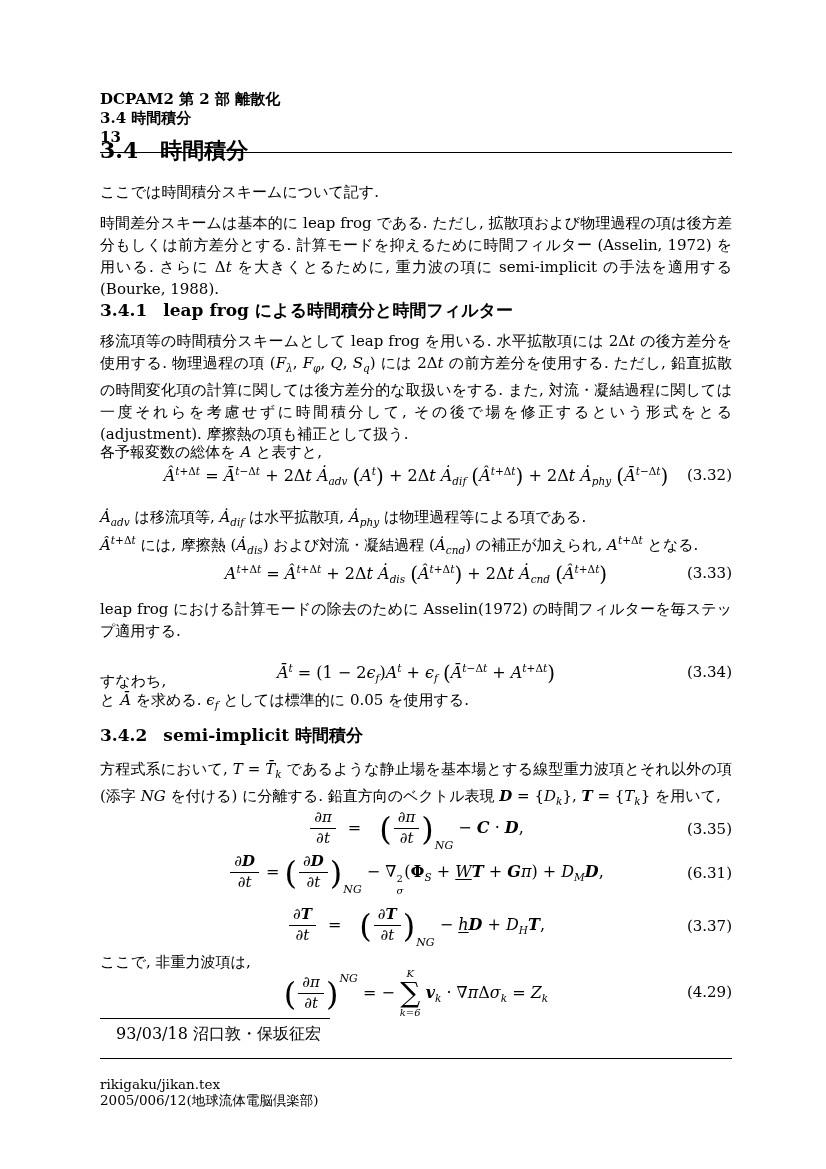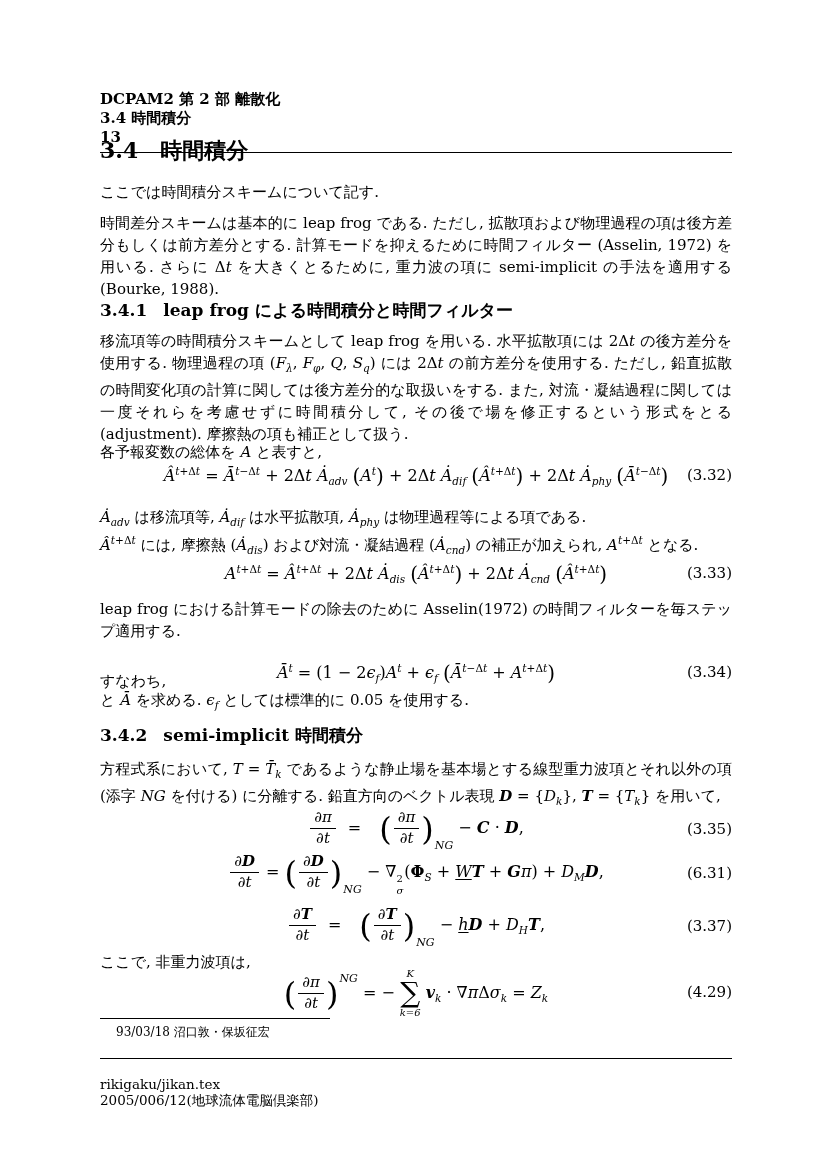--- a/index.html
+++ b/index.html
@@ -42,21 +42,21 @@
   .lim2 { font-size:11px; font-style:italic; vertical-align:16px; margin-left:1px; }
   .stk { display:inline-flex; flex-direction:column; align-items:flex-start;
          font-size:10px; line-height:1.2; vertical-align:-5px; margin-right:1px; }
   .ul { text-decoration:underline; text-underline-offset:2px; }
   .sum { display:inline-block; text-align:center; vertical-align:middle; margin:0 5px; }
   .sum .st, .sum .sb { display:block; font-size:10px; line-height:1.1; font-style:italic; }
   .sum .sg { display:block; font-size:28px; line-height:1; }
 
   
   .fnrule { width:230px; border-top:1px solid #000; }
-  .fntext { font-size:12px; padding-left:16px; }
+  .fntext { font-size:16px; padding-left:16px; }
   .footer { border-top:1px solid #000; padding-top:17px; display:flex;
             justify-content:space-between; font-size:13.5px; }
 </style>
 </head>
 <body>
 
 <div class="content">
 
   <div class="b header" style="top:90px;">
     <span class="hl">DCPAM2 第 2 部 離散化</span>

